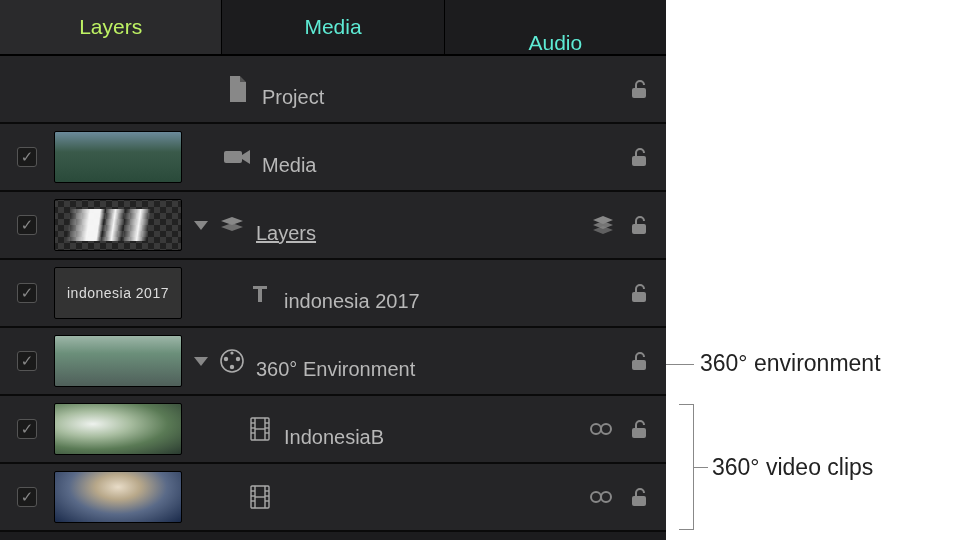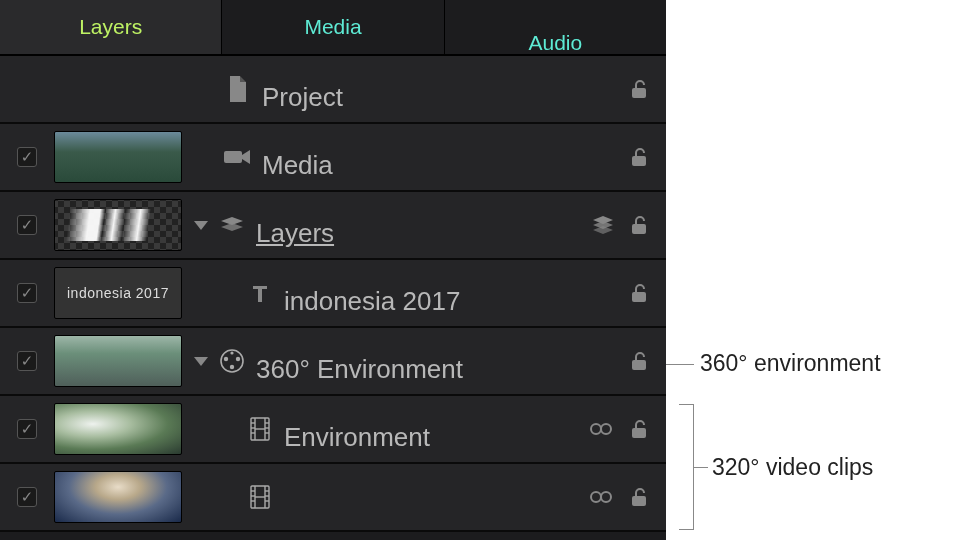--- a/index.html
+++ b/index.html
@@ -145,21 +145,21 @@
     }
     .icon-slot {
       width: 28px;
       height: 28px;
       display: flex;
       align-items: center;
       justify-content: center;
     }
     .layer-label {
       color: #b8b8b8;
-      font-size: 26px;
+      font-size: 20px;
       margin-top: 16px;
     }
     .layer-label.underline {
       text-decoration: underline;
     }
     .right-icons {
       position: absolute;
       right: 16px;
       display: flex;
       align-items: center;
@@ -367,21 +367,21 @@
           <line x1="16" y1="2" x2="16" y2="24"></line>
           <line x1="2" y1="7" x2="6" y2="7"></line>
             <line x1="16" y1="7" x2="20" y2="7"></line>
           <line x1="2" y1="12" x2="6" y2="12"></line>
             <line x1="16" y1="12" x2="20" y2="12"></line>
           <line x1="2" y1="17" x2="6" y2="17"></line>
             <line x1="16" y1="17" x2="20" y2="17"></line>
           <line x1="6" y1="13" x2="16" y2="13"></line>
         </svg>
       </span>
-      <span class="layer-label">Environment</span>
+      <span class="layer-label">IndonesiaB</span>
     </div>
     <div class="right-icons">
       <span>
         <svg class="icon-svg" width="26" height="16" viewBox="0 0 26 16" fill="none" stroke="#888" stroke-width="2">
           <path d="M9 8 a5 5 0 0 1 0 -0.01 M4 8 a5 5 0 0 0 10 0 a5 5 0 0 0 -10 0 M12 8 a5 5 0 0 0 10 0 a5 5 0 0 0 -10 0" stroke="none"></path>
           <circle cx="8" cy="8" r="5"></circle>
           <circle cx="18" cy="8" r="5"></circle>
         </svg>
       </span>
       <span>
@@ -433,14 +433,14 @@
   </div>
 
 </div>
 
 <div class="callouts">
   <div class="callout-line" style="left:-6px; top:364px; width:28px;"></div>
   <div class="callout-text" style="left:28px; top:350px;">360° environment</div>
 
   <div class="bracket" style="left:8px; top:404px; height:126px;"></div>
   <div class="callout-line" style="left:22px; top:467px; width:14px;"></div>
-  <div class="callout-text" style="left:40px; top:454px;">320° video clips</div>
+  <div class="callout-text" style="left:40px; top:454px;">360° video clips</div>
 </div>
 
 </body></html>

